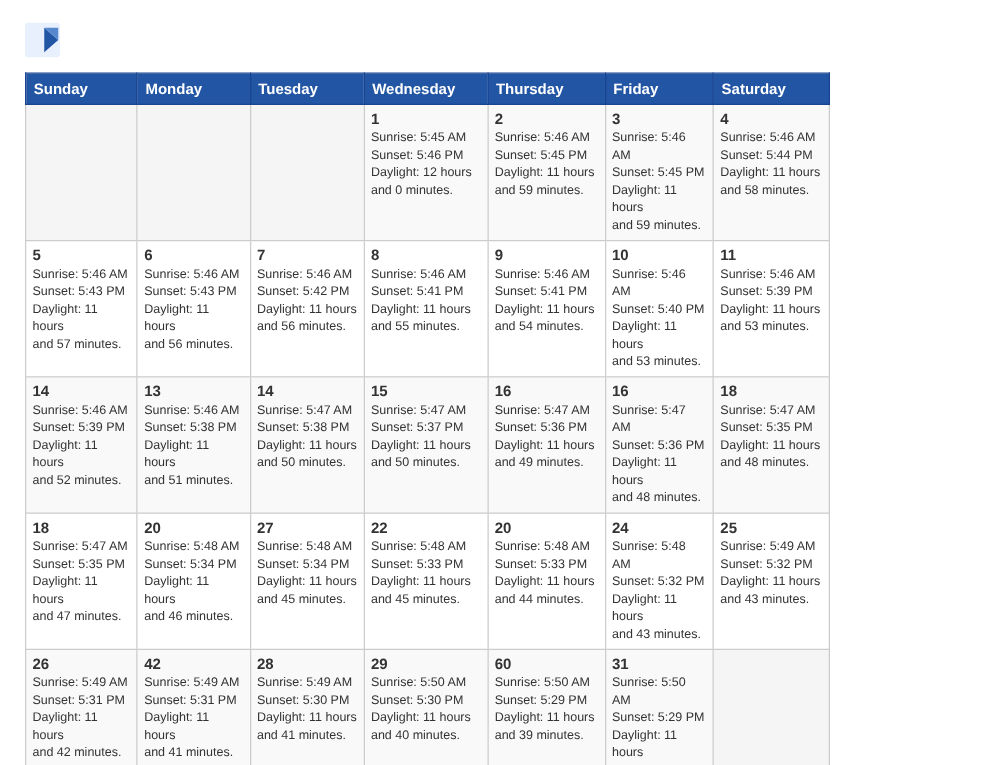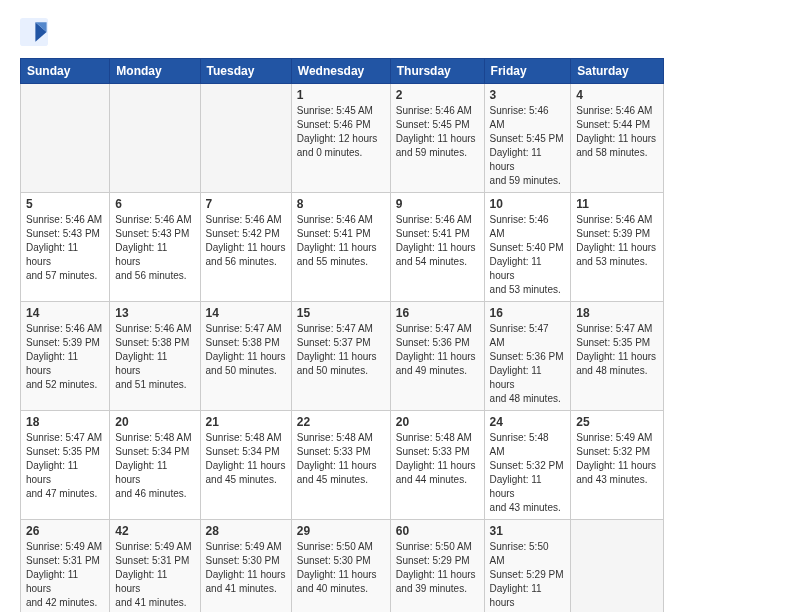--- a/index.html
+++ b/index.html
@@ -263,21 +263,21 @@
 and 47 minutes.</div>
           </td>
           <td>
             <span class="day-number">20</span>
             <div class="day-info" style="white-space: pre-line;">Sunrise: 5:48 AM
 Sunset: 5:34 PM
 Daylight: 11 hours
 and 46 minutes.</div>
           </td>
           <td>
-            <span class="day-number">21</span>
+            <span class="day-number">27</span>
             <div class="day-info" style="white-space: pre-line;">Sunrise: 5:48 AM
 Sunset: 5:34 PM
 Daylight: 11 hours
 and 45 minutes.</div>
           </td>
           <td>
             <span class="day-number">22</span>
             <div class="day-info" style="white-space: pre-line;">Sunrise: 5:48 AM
 Sunset: 5:33 PM
 Daylight: 11 hours

